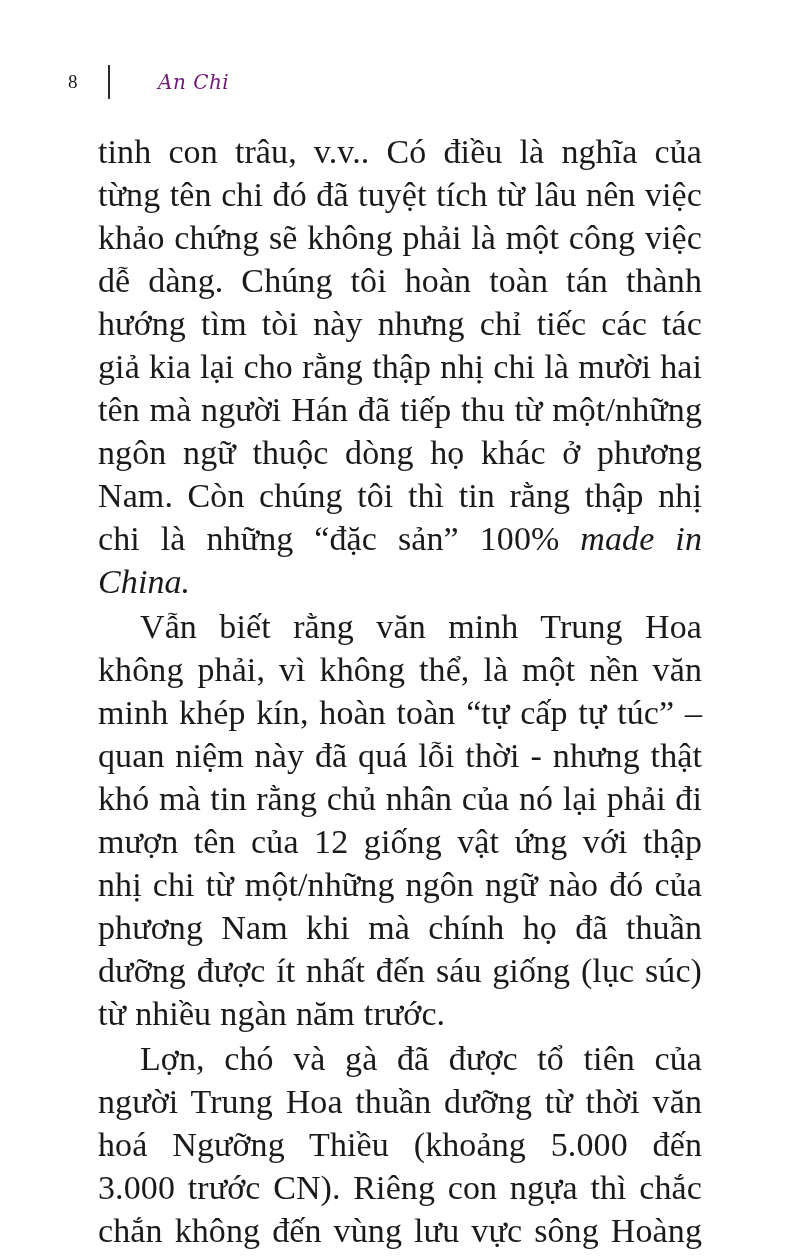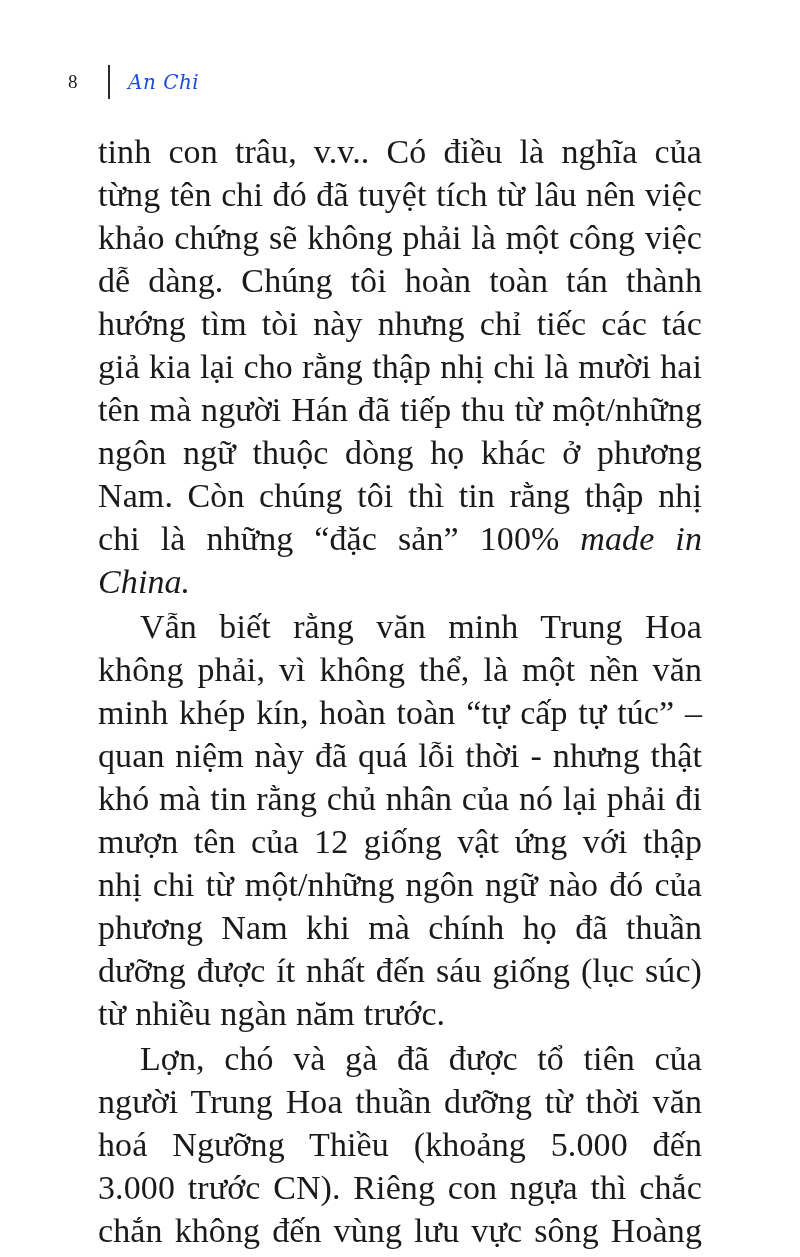--- a/index.html
+++ b/index.html
@@ -45,22 +45,23 @@
     height: 34px;
     background: #2b2b2b;
     margin-left: 6px;
     margin-right: 18px;
   }
   .author {
     font-family: "DejaVu Serif", serif;
     font-style: italic;
     font-size: 20px;
     letter-spacing: 0.5px;
-    color: #1d4ed8;
+    color: #701a75;
     transform: scaleY(1.04);
+    margin-left: 30px;
   }
   
   .body-text {
     position: absolute;
     top: 130px;
     left: 98px;
     width: 604px;
   }
   .para {
     margin: 0 0 2px 0;

